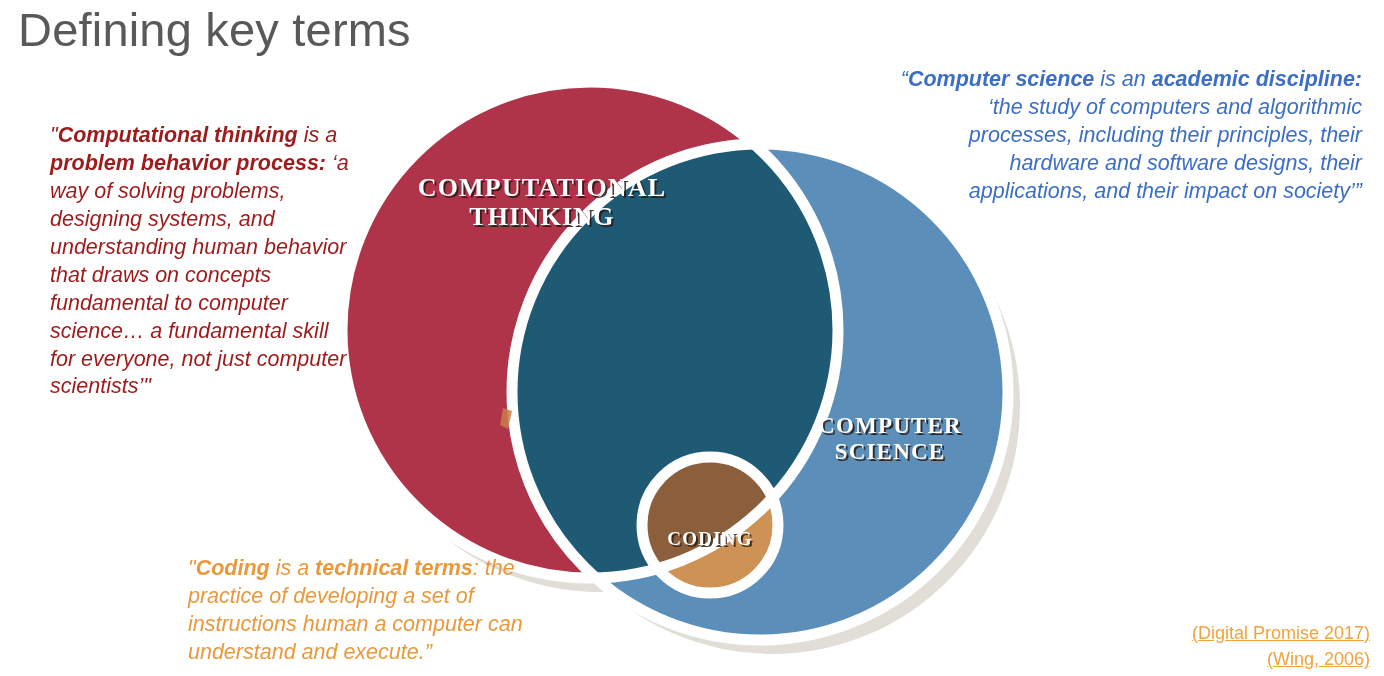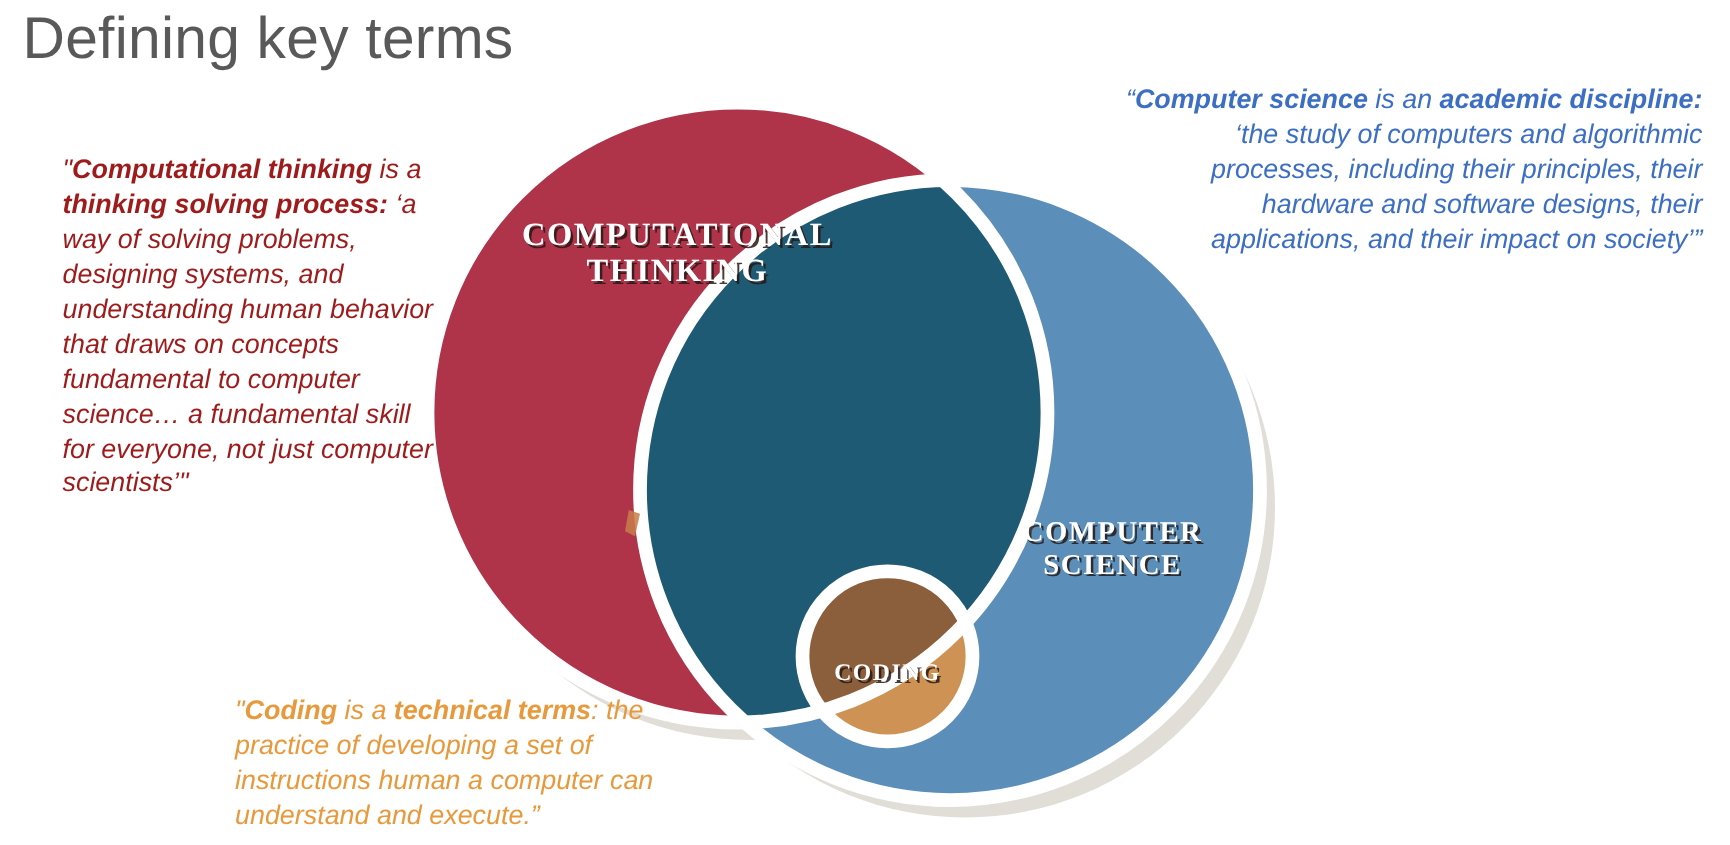--- a/index.html
+++ b/index.html
@@ -126,25 +126,29 @@
     <path d="M503 408 l9 3 -4 18 -8 -4 z" fill="#C97C49" opacity="0.85"></path>
   </svg>
 
   <div class="venn-label" id="label-cs">COMPUTER
 SCIENCE</div>
   <div class="venn-label" id="label-ct">COMPUTATIONAL
 THINKING</div>
   <div class="venn-label" id="label-cd">CODING</div>
 
   <div class="quote" id="quote-ct">
-    <span>"</span><b>Computational thinking</b><span> is a </span><b>thinking solving process:</b><span>  ‘a way of solving problems, designing systems, and understanding human behavior that draws on concepts fundamental to computer science… a fundamental skill for everyone, not just computer scientists’"</span>
+    <span>"</span><b>Computational thinking</b><span> is a </span><b>problem behavior process:</b><span>  ‘a way of solving problems, designing systems, and understanding human behavior that draws on concepts fundamental to computer science… a fundamental skill for everyone, not just computer scientists’"</span>
   </div>
 
   <div class="quote" id="quote-cs">
     <span>“</span><b>Computer science</b><span> is an </span><b>academic discipline:</b><span>  ‘the study of computers and algorithmic processes, including their principles, their hardware and software designs, their applications, and their impact on society’”</span>
   </div>
 
   <div class="quote" id="quote-cd">
     <span>"</span><b>Coding</b><span> is a </span><b>technical terms</b><span>:  the practice of developing a set of instructions human a computer can understand and execute.”</span>
   </div>
 
+  <div id="citations">
+    <a>(Digital Promise 2017)</a>
+    <a>(Wing, 2006)</a>
+  </div>
 
 </div>
 
 </body></html>

